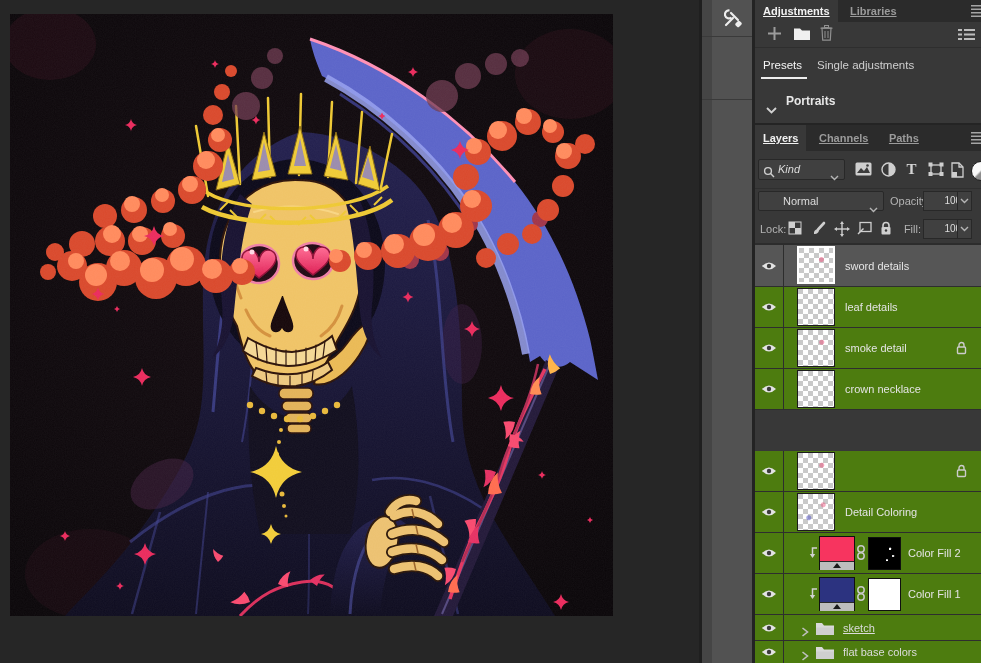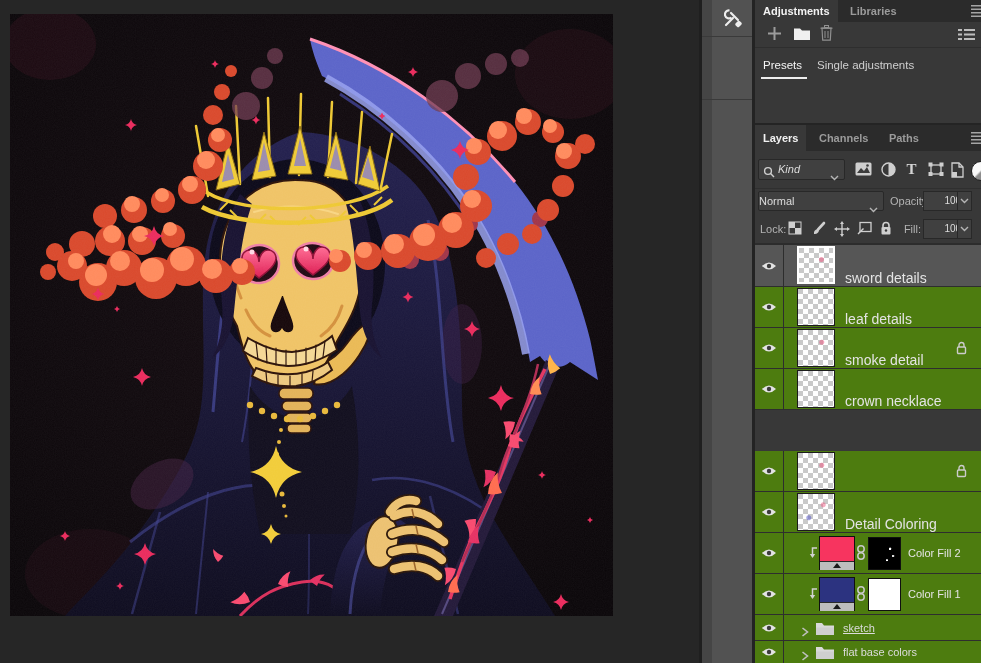--- a/index.html
+++ b/index.html
@@ -11,21 +11,21 @@
   #edge-line{left:699px;top:0;width:3px;height:663px;background:#1f1f1f;}
   
   #dock-a{left:702px;top:0;width:10px;height:663px;background:#454545;}
   #dock-b{left:712px;top:0;width:40px;height:663px;background:#525252;}
   .dock-div{left:702px;width:50px;height:1px;background:#3a3a3a;}
   #dock-gap{left:752px;top:0;width:3px;height:663px;background:#232323;}
   #dock-tool-btn{left:715px;top:3px;width:34px;height:31px;display:flex;align-items:center;justify-content:center;}
   
   #panels{left:755px;top:0;width:226px;height:663px;background:#383838;}
   .tabbar{position:absolute;left:0;width:226px;background:#2b2b2b;white-space:nowrap;}
-  .tab{display:inline-block;padding:0 8px;font-size:11px;font-weight:bold;color:#9b9b9b;}
+  .tab{display:inline-block;padding:0 8px;font-size:11px;font-weight:bold;color:#9b9b9b;text-decoration:underline;}
   .tab.active{background:#383838;color:#f2f2f2;}
   .pmenu{position:absolute;top:4px;right:0;}
   
   #adj-tabbar{top:0;height:22px;}
   #adj-tabbar .tab{line-height:22px;height:22px;}
   #adj-toolbar{top:22px;left:0;width:226px;height:25px;}
   .tbtn{position:absolute;top:4px;}
   #adj-div1{top:47px;left:0;width:226px;height:1px;background:#2e2e2e;}
   #subtabs{top:48px;left:0;width:226px;height:37px;}
   .subtab{position:absolute;top:11px;font-size:11.5px;color:#cfcfcf;}
@@ -66,21 +66,21 @@
   .checker{background-color:#fff;background-image:repeating-conic-gradient(#ffffff 0 25%, #c9c9c9 0 50%);background-size:10px 10px;}
   .lthumb{position:absolute;left:42px;top:1px;width:38px;height:38px;border:1px solid #1c1c1c;box-sizing:border-box;}
   .sel .lthumb{border:2px solid #ffffff;}
   .hint{background-image:radial-gradient(circle at 66% 34%, rgba(235,90,130,.55) 0 2px, transparent 3px),
         repeating-conic-gradient(#ffffff 0 25%, #c9c9c9 0 50%);
         background-size:100% 100%,10px 10px;}
   .hint-multi{background-image:radial-gradient(circle at 30% 66%, rgba(90,90,200,.55) 0 2px, transparent 3px),
         radial-gradient(circle at 70% 30%, rgba(235,90,130,.5) 0 2px, transparent 3px),
         repeating-conic-gradient(#ffffff 0 25%, #c9c9c9 0 50%);
         background-size:100% 100%,100% 100%,10px 10px;}
-  .lname{position:absolute;left:90px;top:12px;height:100%;display:flex;align-items:center;font-size:14px;color:#e4e4e4;}
+  .lname{position:absolute;left:90px;top:0;height:100%;display:flex;align-items:center;font-size:11px;color:#e4e4e4;}
   .rlock{position:absolute;right:14px;top:13px;}
   .cliparrow{position:absolute;left:51px;top:13px;}
   .fswatch{position:absolute;left:64px;top:3px;width:36px;height:34px;border:1px solid #101010;box-sizing:border-box;}
   .fcolor{height:24px;}
   .fslider{height:8px;background:#bdbdbd;border-top:1px solid #2a2a2a;display:flex;justify-content:center;}
   .ftri{width:0;height:0;border-left:4px solid transparent;border-right:4px solid transparent;border-bottom:5px solid #1a1a1a;margin-top:1px;}
   .chain{position:absolute;left:101px;top:11px;}
   .fmask{position:absolute;left:113px;top:4px;width:33px;height:33px;border:1px solid #101010;box-sizing:border-box;}
   .fmask.black{background-color:#000;
      background-image:radial-gradient(circle at 68% 35%, #fff 0 1px, transparent 1.6px),
@@ -536,20 +536,28 @@
       </span>
     </div>
     <div class="abs" id="adj-div1"></div>
 
     <div class="abs" id="subtabs">
       <span class="subtab active" style="left:8px">Presets</span>
       <span class="subtab" style="left:62px">Single adjustments</span>
       <div class="abs" id="presets-underline"></div>
     </div>
 
+    <div class="abs" id="section-row">
+      <span class="abs" id="section-chev">
+        <svg width="11" height="7">
+            <path d="M1,1 L5.5,5.5 L10,1" fill="none" stroke="#d2d2d2" stroke-width="1.8"></path>
+          </svg>
+      </span>
+      <span class="abs" id="section-label">Portraits</span>
+    </div>
     <div class="abs" id="adj-div2"></div>
 
     <div class="tabbar" id="lay-tabbar">
       <span class="tab active">Layers</span>
       <span class="tab">Channels</span>
       <span class="tab">Paths</span>
       <span class="pmenu">
         <svg width="10" height="13">
             <g fill="#a5a5a5">
               <rect y="0" width="10" height="1.5"></rect>
@@ -610,21 +618,21 @@
           <path d="M1,1 h7 l4,4 V15 H1 Z" fill="none" stroke="#cfcfcf" stroke-width="1.3"></path>
           <path d="M8,1 V5 h4" fill="none" stroke="#cfcfcf" stroke-width="1.3"></path>
           <rect x="1" y="10" width="5" height="5" fill="#cfcfcf"></rect>
         </svg>
       </span>
       <span id="filter-toggle"></span>
     </div>
 
     <div class="abs" id="blend-row">
       <div class="combo" id="blend-combo">
-        <span class="lbl" style="left:0">Normal</span>
+        <span class="lbl" style="left:24px">Normal</span>
         <span class="chev">
           <svg width="9" height="6">
               <path d="M1,1 L4.5,4.5 L8,1" fill="none" stroke="#b5b5b5" stroke-width="1.4"></path>
             </svg>
         </span>
       </div>
       <span class="inline-lbl" style="left:135px;top:6px">Opacity:</span>
       <span class="valbox" style="left:168px;top:2px">100%</span>
       <span class="valchev" style="left:202px;top:2px">
         <svg width="9" height="6">

